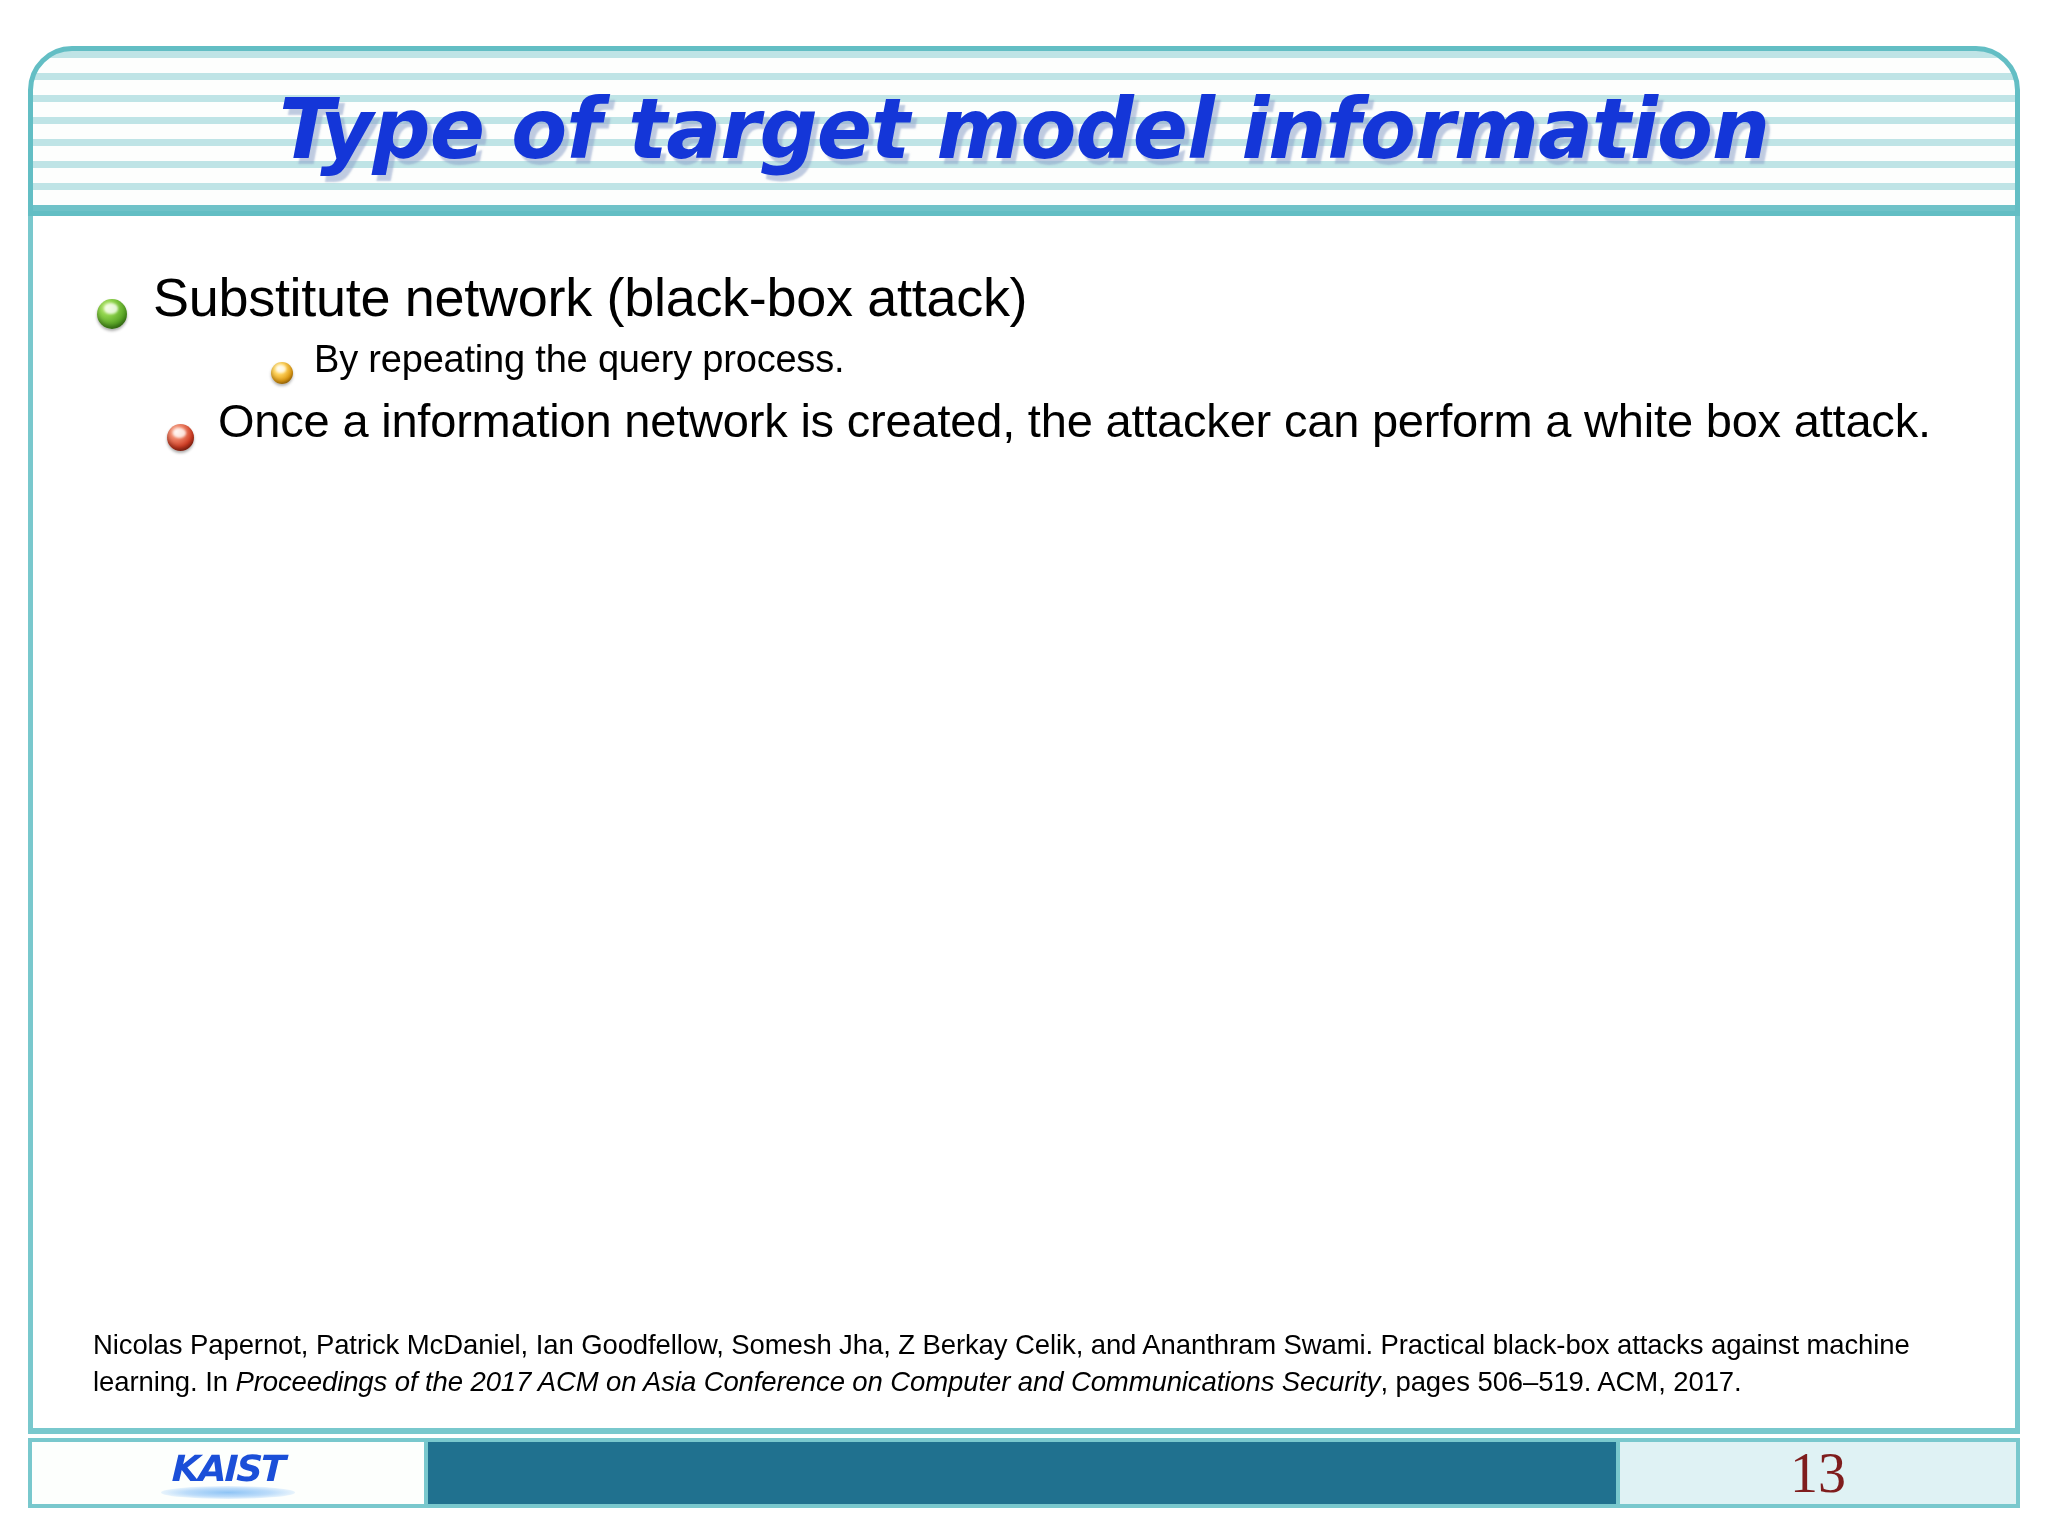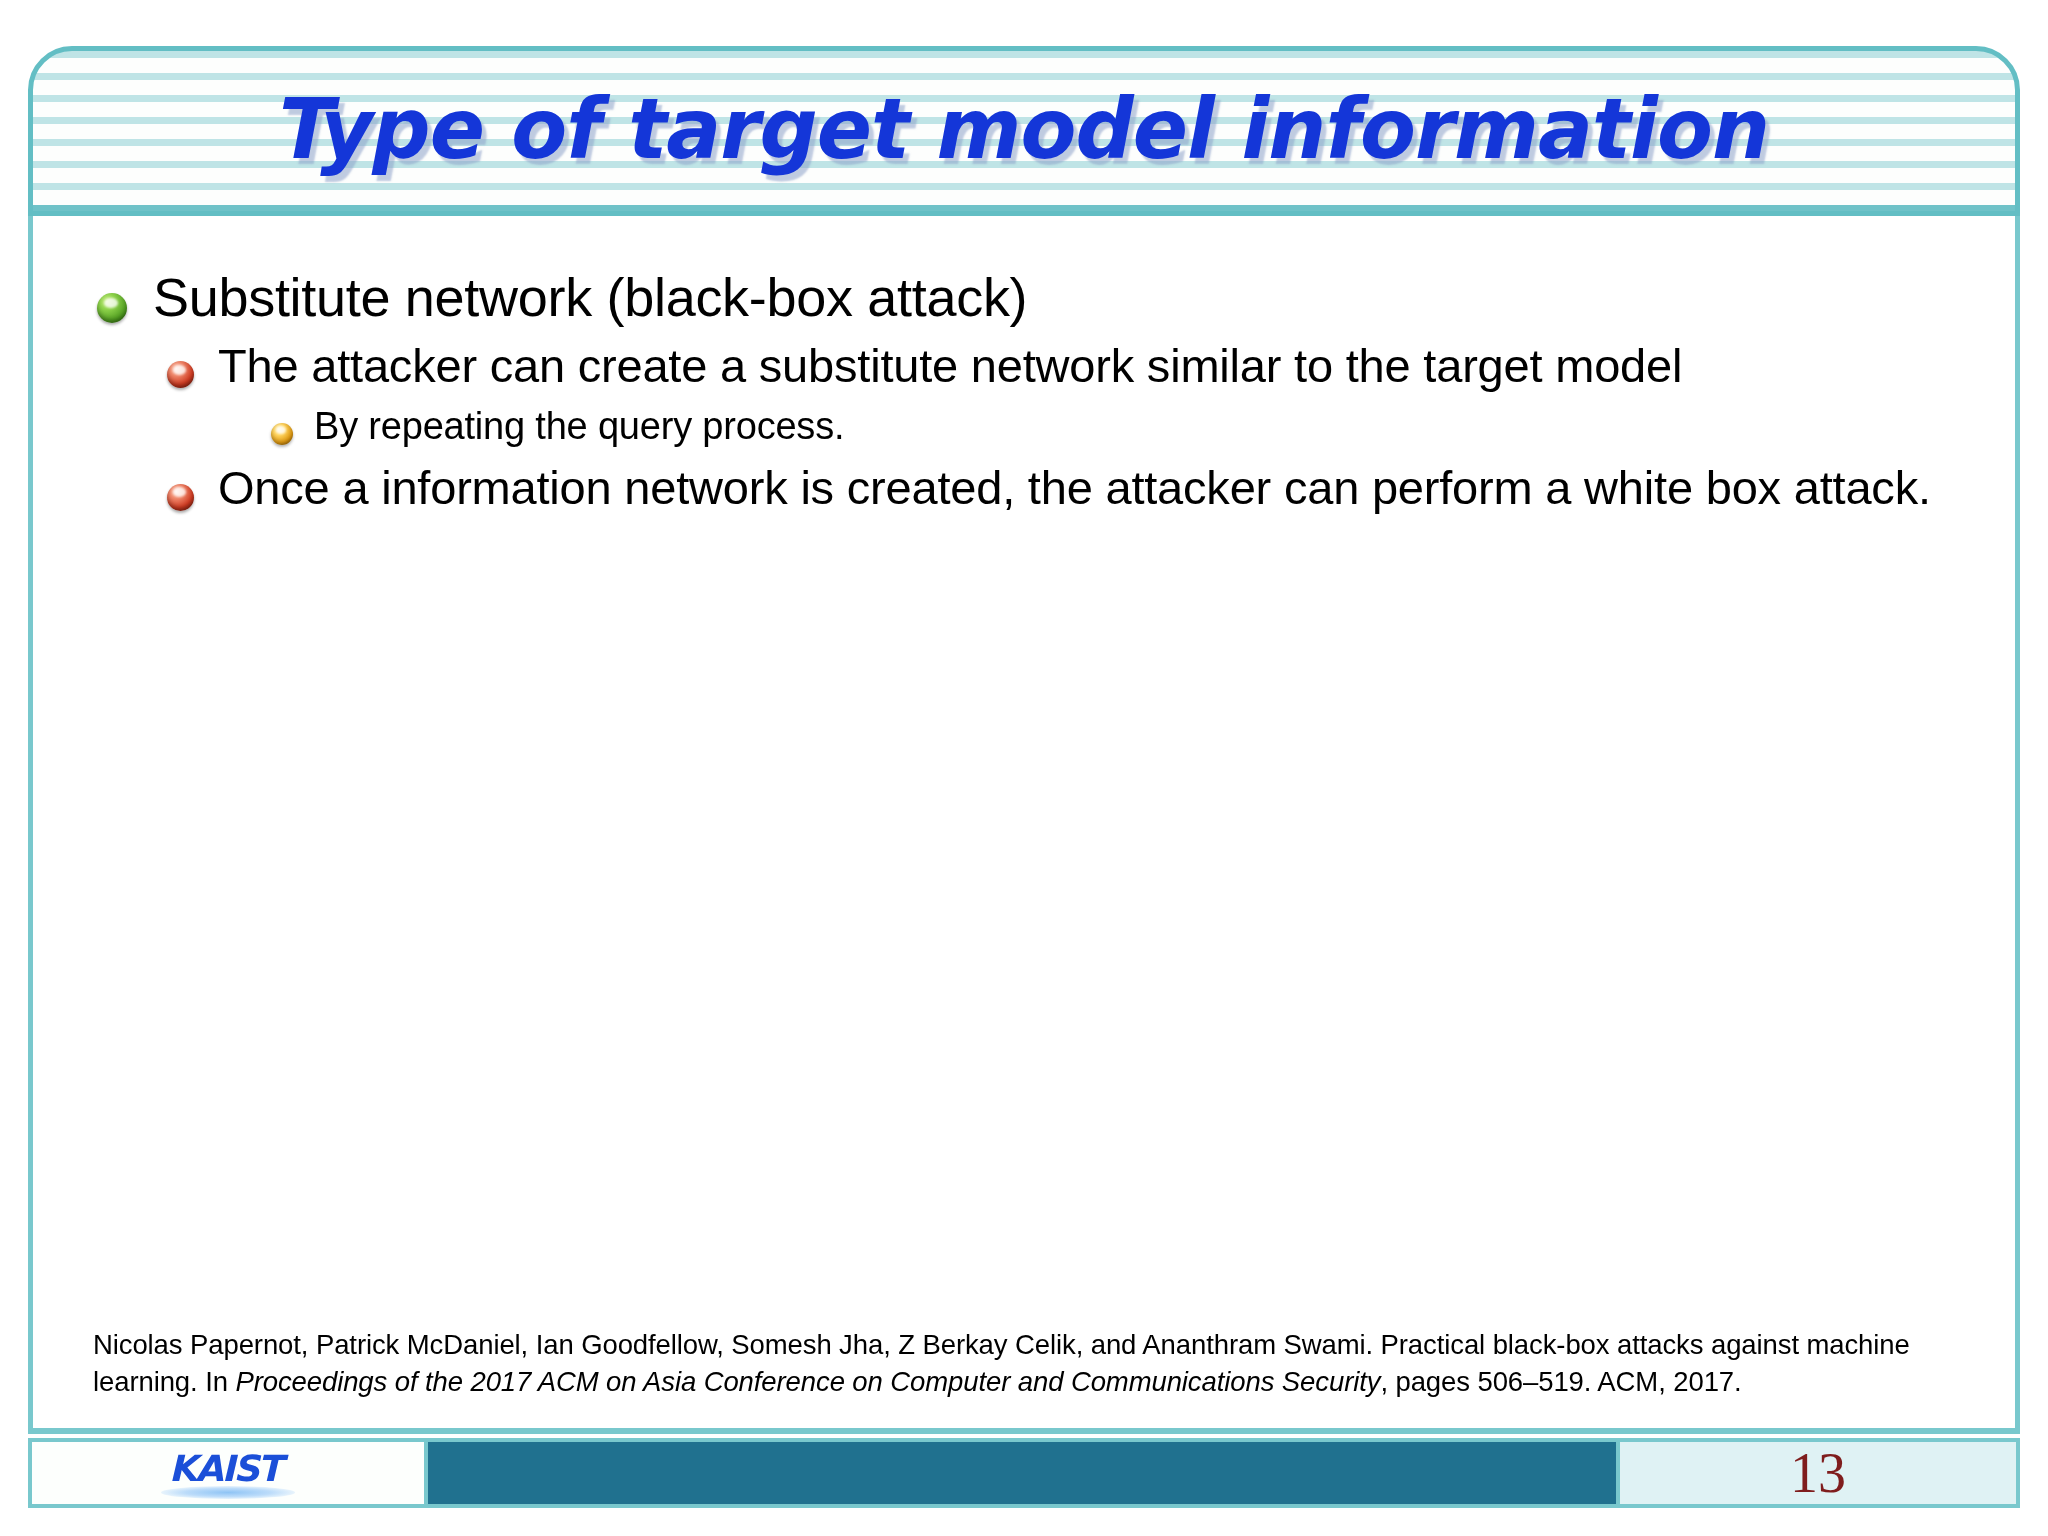--- a/index.html
+++ b/index.html
@@ -92,21 +92,21 @@
 
   
   .body-list {
     position: absolute;
     left: 30px;
     top: 50px;
     right: 30px;
   }
   .bullet-row {
     display: flex;
-    align-items: center;
+    align-items: flex-end;
     margin-bottom: 6px;
   }
 
   .marker {
     flex: 0 0 auto;
     border-radius: 50%;
     position: relative;
   }
   .marker::after{
     content:"";
@@ -263,24 +263,20 @@
 
   <div class="content-frame">
 
     <div class="body-list">
 
       <div class="bullet-row lvl1">
         <span class="marker"></span>
         <span class="btext">Substitute network (black-box attack)</span>
       </div>
 
-      <div class="bullet-row lvl2">
-        <span class="marker"></span>
-        <span class="btext">The attacker can create a substitute network similar to the target model</span>
-      </div>
 
       <div class="bullet-row lvl3">
         <span class="marker"></span>
         <span class="btext">By repeating the query process.</span>
       </div>
 
       <div class="bullet-row lvl2">
         <span class="marker"></span>
         <span class="btext">Once a information network is created, the attacker can perform a white box attack.</span>
       </div>

